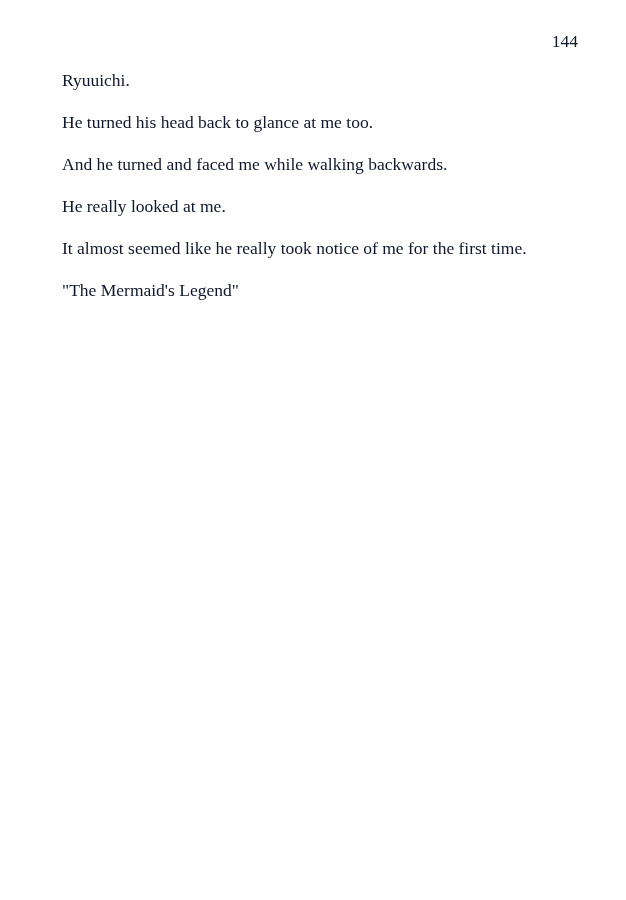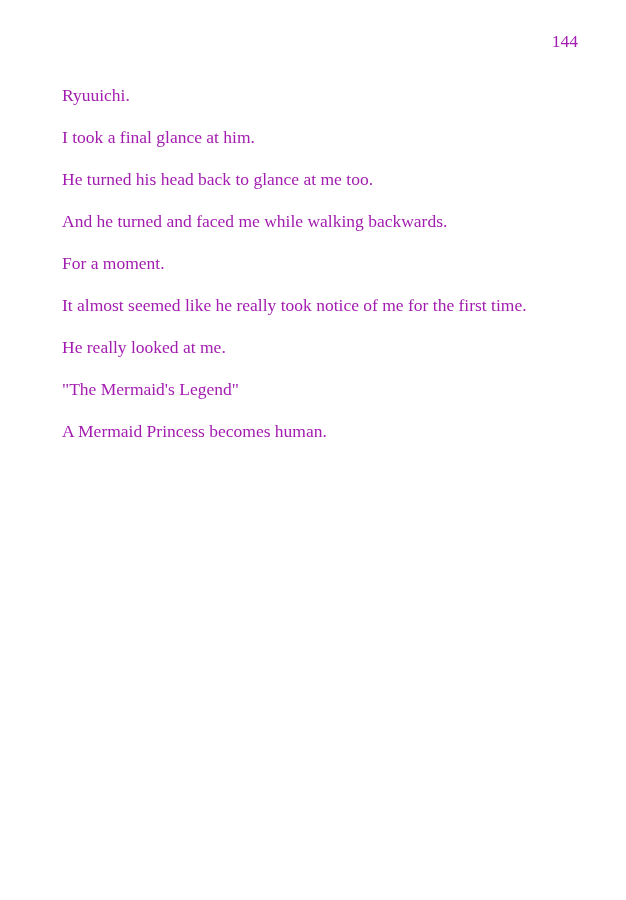--- a/index.html
+++ b/index.html
@@ -6,55 +6,52 @@
   html, body {
     background: #ffffff;
   }
   .page {
     position: relative;
     width: 626px;
     height: 900px;
     background: #ffffff;
     overflow: hidden;
     font-family: "Liberation Serif", "DejaVu Serif", serif;
-    color: #a21caf;
+    color: #0f172a;
   }
   .page-number {
     position: absolute;
     top: 31px;
     right: 48px;
     font-size: 17.5px;
     line-height: normal;
     text-align: right;
   }
   .body-text {
     position: absolute;
-    top: 74px;
+    top: 59px;
     left: 62px;
     right: 40px;
     font-family: Liberation Serif, serif;
   }
   .body-text p {
     font-size: 17.5px;
     line-height: 42px;
     white-space: nowrap;
   }
 </style>
 </head>
 <body>
 
 <div class="page">
 
   <div class="page-number">144</div>
 
   <div class="body-text">
     <p>Ryuuichi.</p>
-    <p>I took a final glance at him.</p>
     <p>He turned his head back to glance at me too.</p>
     <p>And he turned and faced me while walking backwards.</p>
-    <p>For a moment.</p>
+    <p>He really looked at me.</p>
     <p>It almost seemed like he really took notice of me for the first time.</p>
-    <p>He really looked at me.</p>
     <p>"The Mermaid's Legend"</p>
-    <p>A Mermaid Princess becomes human.</p>
   </div>
 
 </div>
 
 </body></html>

